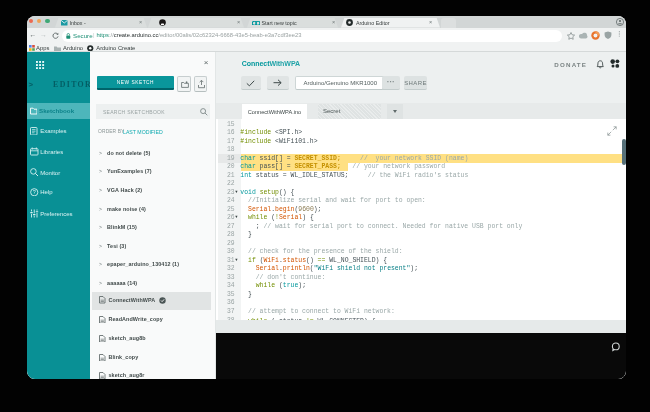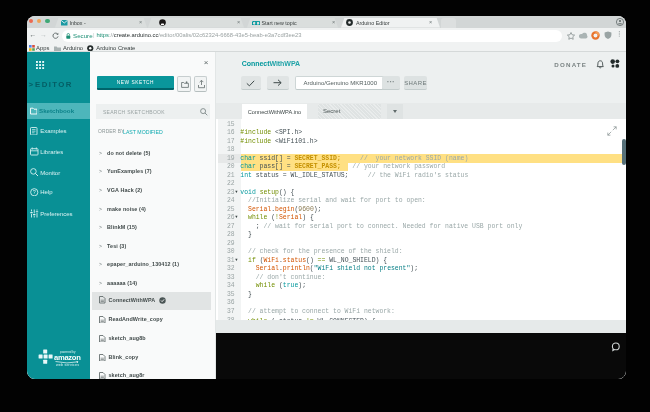--- a/index.html
+++ b/index.html
@@ -160,21 +160,21 @@
             <rect x="3.1" y="0" width="1.9" height="1.9"></rect>
             <rect x="6.2" y="0" width="1.9" height="1.9"></rect>
             <rect x="0" y="3.1" width="1.9" height="1.9"></rect>
             <rect x="3.1" y="3.1" width="1.9" height="1.9"></rect>
             <rect x="6.2" y="3.1" width="1.9" height="1.9"></rect>
             <rect x="0" y="6.2" width="1.9" height="1.9"></rect>
             <rect x="3.1" y="6.2" width="1.9" height="1.9"></rect>
             <rect x="6.2" y="6.2" width="1.9" height="1.9"></rect>
           </g>
       </svg>
-      <div class="ab" style="left:1.5px;top:28px;font-size:7.8px;font-weight:bold;color:#045d64;">&gt;<span style="letter-spacing:1.4px;margin-left:2px;">EDITOR</span></div>
+      <div class="ab" style="left:1.5px;top:28px;font-size:7.8px;font-weight:bold;color:#045d64;">&gt;<span style="letter-spacing:1.4px;margin-left:20px;font-family:Liberation Serif, serif;">EDITOR</span></div>
       <div id="sketchrow" class="ab">
         <svg class="ab" style="left:2.5px;top:4px;" width="7.5" height="8">
             <path d="M0.5 1.2 H3 L4 2.2 H7 V7 H0.5 Z" fill="none" stroke="#ffffff" stroke-width="0.9"></path>
           </svg>
         <span class="ab" style="left:12px;top:4.2px;font-size:6.2px;font-weight:bold;color:#0d838a;">Sketchbook</span>
         <div class="ab" style="left:63px;top:2.7px;width:0;height:0;border-top:5.3px solid transparent;border-bottom:5.3px solid transparent;border-left:6px solid #4db6bb;"></div>
       </div>
       <div class="nitem ab" style="top:72px;">
         <svg class="ab" style="left:3px;top:2.5px;" width="7.5" height="8.5">
             <rect x="0.5" y="0.5" width="6.5" height="7.5" rx="0.8" fill="none" stroke="#d7f0f1" stroke-width="0.9"></rect>
@@ -202,37 +202,20 @@
             <text x="4.25" y="6.2" font-size="5.4" fill="#d7f0f1" text-anchor="middle" font-family="Liberation Sans">?</text>
           </svg>
         <span class="nlabel" style="top:3.8px;">Help</span>
       </div>
       <div class="nitem ab" style="top:154.5px;">
         <svg class="ab" style="left:3px;top:2px;" width="8.5" height="9">
             <path d="M1.5 0.5 V2.4 M1.5 4.8 V8.5 M4.25 0.5 V4.4 M4.25 6.8 V8.5 M7 0.5 V1.6 M7 4 V8.5" stroke="#d7f0f1" stroke-width="0.9"></path>
             <path d="M0.3 3.6 H2.7 M3.05 5.6 H5.45 M5.8 2.8 H8.2" stroke="#d7f0f1" stroke-width="1.1"></path>
           </svg>
         <span class="nlabel" style="top:3.8px;">Preferences</span>
-      </div>
-      <div class="ab" style="left:11px;top:294.5px;width:52px;height:24px;">
-        <svg class="ab" style="left:0;top:2px;" width="15" height="16">
-          <g fill="#e8f7f8">
-              <rect x="5.2" y="0.5" width="4" height="4" rx="0.5"></rect>
-              <rect x="0.6" y="5.5" width="4" height="4" rx="0.5"></rect>
-              <rect x="5.6" y="5.5" width="4" height="4" rx="0.5"></rect>
-              <rect x="10.6" y="5.5" width="4" height="4" rx="0.5"></rect>
-              <rect x="5.2" y="10.8" width="4" height="4" rx="0.5"></rect>
-            </g>
-        </svg>
-        <span class="ab" style="left:22px;top:3.5px;font-size:3px;color:#d7f0f1;">powered by</span>
-        <span class="ab" style="left:16px;top:6.5px;font-size:7.6px;font-weight:bold;color:#fdfefe;letter-spacing:-0.3px;">amazon</span>
-        <svg class="ab" style="left:17px;top:14.7px;" width="25" height="3">
-            <path d="M0.5 0.5 Q12 3.2 23 0.8 L21.5 0.6 M23 0.8 L22 2" stroke="#f9fbfb" stroke-width="0.7" fill="none"></path>
-          </svg>
-        <span class="ab" style="left:18px;top:16.7px;font-size:3.6px;color:#e2f4f5;letter-spacing:0.2px;">web services</span>
       </div>
     </div>
     <div id="list" class="ab">
       <span class="ab" style="left:113.8px;top:6.1px;font-size:8px;color:#5a6464;">×</span>
       <div class="ab" style="left:7px;top:23.9px;width:76.8px;height:14px;background:#0a969b;border-bottom:2px solid #00646a;border-radius:1px;">
         <span class="ab" style="left:0;top:3.6px;width:76.8px;text-align:center;font-size:4.8px;color:#fff;letter-spacing:0.55px;">NEW SKETCH</span>
       </div>
       <div class="ab" style="left:87px;top:23.9px;width:13.5px;height:16px;background:#f2f4f4;border:0.8px solid #c7cecf;border-bottom:1.6px solid #b6bfbf;border-radius:2px;">
         <svg class="ab" style="left:2.6px;top:3.6px;" width="8" height="7">
             <path d="M0.6 1.5 H2.6 L3.4 2.3 H7.4 V6.4 H0.6 Z" fill="none" stroke="#5a6464" stroke-width="0.75"></path>

